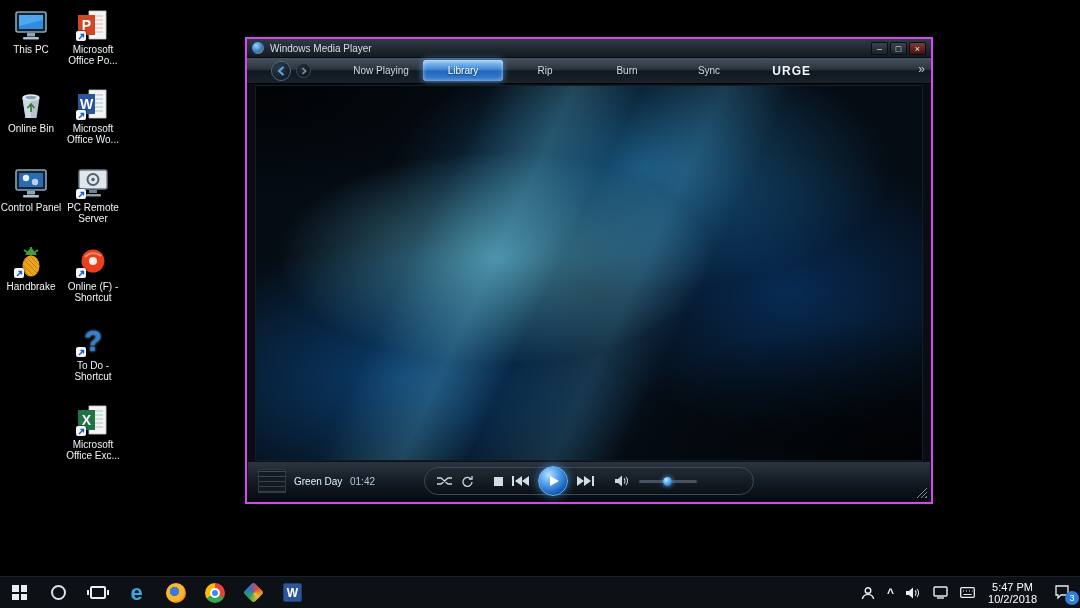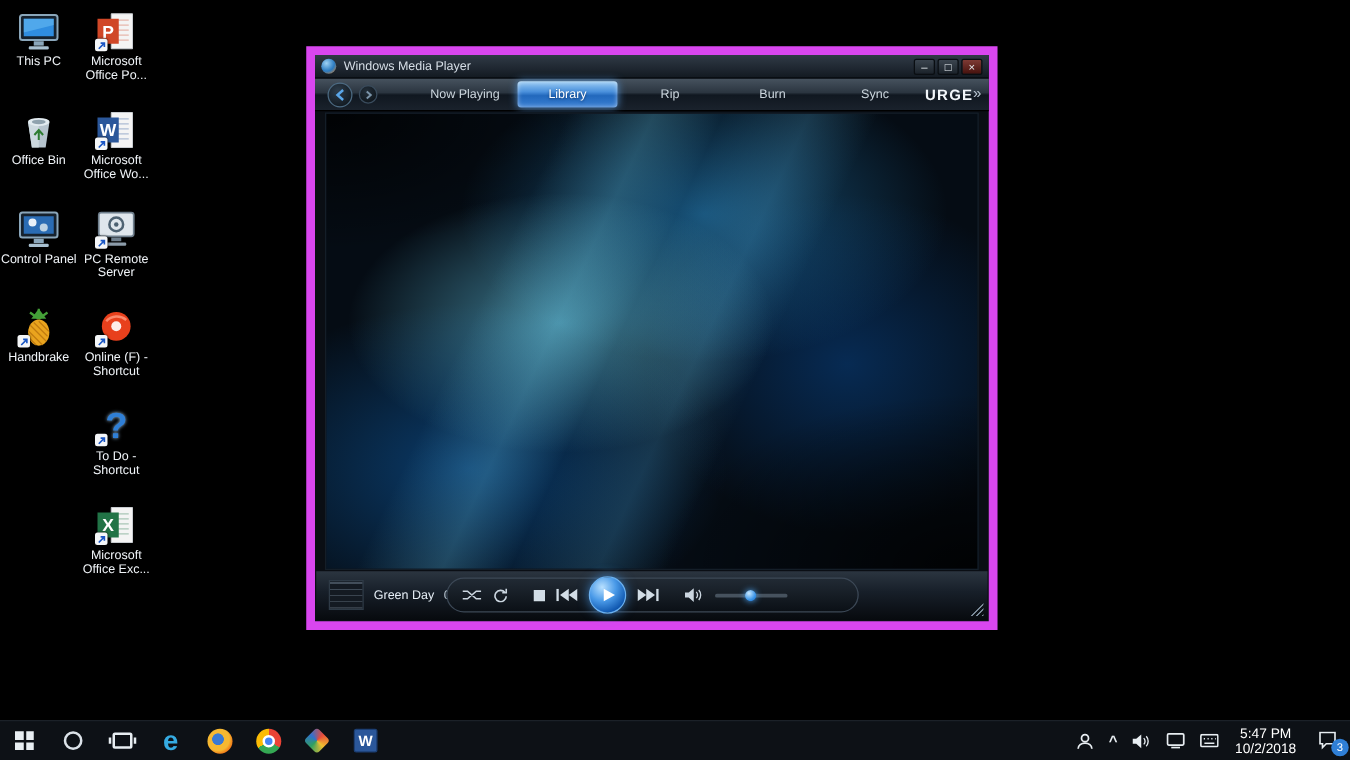--- a/index.html
+++ b/index.html
@@ -13,33 +13,33 @@
   .icol-2{left:60px;width:66px;}
   .dico{height:79px;display:flex;flex-direction:column;align-items:center;}
   .dico .glyph{width:34px;height:34px;position:relative;display:flex;align-items:center;justify-content:center;}
   .dico .lbl{margin-top:2px;font-size:10px;line-height:11px;color:#f0f4f8;text-align:center;
              text-shadow:1px 1px 2px #000,0 0 3px #000;max-width:64px;}
   .sc-arrow{position:absolute;left:0;bottom:1px;width:10px;height:10px;background:#f4f6f8;border-radius:2px;
             display:flex;align-items:center;justify-content:center;box-shadow:0 0 2px #000;}
   .qmark{font-size:29px;font-weight:bold;color:#2f7fd6;text-shadow:0 0 3px #9cc8f0;line-height:32px;}
 
   
-  .wmp{position:absolute;left:245px;top:37px;width:553px;height:467px;background:#0a0e14;
-       border:7px solid #d946ef;box-shadow:0 0 0 1px #000,0 6px 22px rgba(0,0,0,.75);}
+  .wmp{position:absolute;left:245px;top:37px;width:688px;height:467px;background:#0a0e14;
+       border:2px solid #d946ef;box-shadow:0 0 0 1px #000,0 6px 22px rgba(0,0,0,.75);}
   .wmp-titlebar{height:19px;display:flex;align-items:center;padding:0 5px;
        background:linear-gradient(#303a46,#131a22);border-bottom:1px solid #05080c;}
   .wmp-ico{width:12px;height:12px;border-radius:50%;flex:0 0 auto;
        background:radial-gradient(circle at 35% 30%,#9ed2f4,#2a7ac0 55%,#e8821e 100%);margin-right:6px;}
   .wmp-title{font-size:10px;color:#d6dee6;flex:1;white-space:nowrap;}
   .wmp-winbtns{display:flex;align-items:center;}
   .wb{width:17px;height:13px;margin-left:2px;font-size:9px;line-height:12px;text-align:center;color:#e8eef2;
       background:linear-gradient(#3b454f,#1b222a);border:1px solid #0a0e12;border-radius:2px;}
   .wb-close{background:linear-gradient(#7e3a34,#46120e);}
 
-  .wmp-tabbar{height:26px;display:flex;align-items:center;position:relative;padding-left:10px;
+  .wmp-tabbar{height:26px;display:flex;align-items:center;position:relative;padding-left:24px;
       background:linear-gradient(#46525e 0%,#2b3540 44%,#101720 52%,#1a222c 100%);
       border-bottom:1px solid #000;}
   .navbtn{border-radius:50%;display:flex;align-items:center;justify-content:center;flex:0 0 auto;}
   .navbtn.back{width:20px;height:20px;background:radial-gradient(circle at 40% 32%,#2d3c4a,#0b1117);border:1px solid #4c6a82;}
   .navbtn.fwd{width:15px;height:15px;background:radial-gradient(circle at 40% 32%,#232f3a,#0a0f14);border:1px solid #394b5c;margin-left:5px;}
   .wtab{min-width:80px;text-align:center;font-size:10px;color:#ccd6de;padding:5px 0;margin-left:2px;flex:0 0 auto;}
   .wtab-first{margin-left:30px;}
   .wtab.active{background:linear-gradient(#9accf4,#4a90dc 40%,#2268bc 55%,#3a80d4);border-radius:3px;color:#fff;
       box-shadow:0 0 7px rgba(90,160,230,.85), inset 0 0 4px rgba(255,255,255,.55);
       text-shadow:0 1px 2px rgba(0,40,90,.8);}
@@ -132,21 +132,21 @@
     <div class="dico" data-interactable="true">
       <div class="glyph" data-interactable="false">
         <svg width="32" height="32" viewBox="0 0 32 32">
             <path d="M7.5 10 L10.5 30 h11 L24.5 10 z" fill="#b6c4ce"></path>
             <path d="M7.5 10 L10.5 30 h5.5 V10 z" fill="#cdd9e0"></path>
             <ellipse cx="16" cy="9.5" rx="8.7" ry="3.2" fill="#e2ebf0"></ellipse>
             <ellipse cx="16" cy="9.5" rx="5.5" ry="1.8" fill="#8fa2ae"></ellipse>
             <path d="M12.5 20 l3.5 -4 l3.5 4 M16 16.5 V24" stroke="#2e7d32" stroke-width="1.6" fill="none"></path>
           </svg>
       </div>
-      <div class="lbl" data-interactable="false">Office Bin</div>
+      <div class="lbl" data-interactable="false">Online Bin</div>
     </div>
     <div class="dico" data-interactable="true">
       <div class="glyph" data-interactable="false">
         <svg width="34" height="32" viewBox="0 0 34 32">
             <rect x="2" y="3" width="30" height="20" rx="2" fill="#16222e" stroke="#8aa6ba" stroke-width="1.6"></rect>
             <rect x="5" y="6" width="24" height="14" fill="#2a6cb4"></rect>
             <circle cx="12" cy="11" r="3.2" fill="#e8f0f8"></circle>
             <circle cx="21" cy="15" r="3.2" fill="#bcd2e4"></circle>
             <rect x="13" y="24" width="8" height="3.5" fill="#8aa6ba"></rect>
             <rect x="9" y="28" width="16" height="2.5" rx="1" fill="#a8c0d0"></rect>

